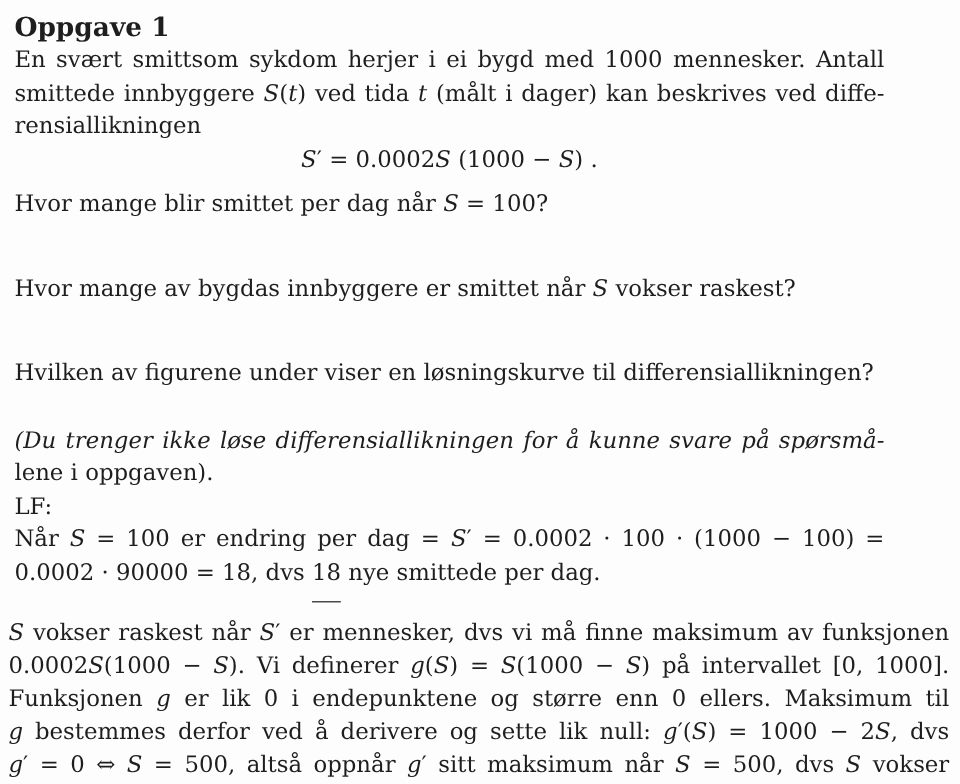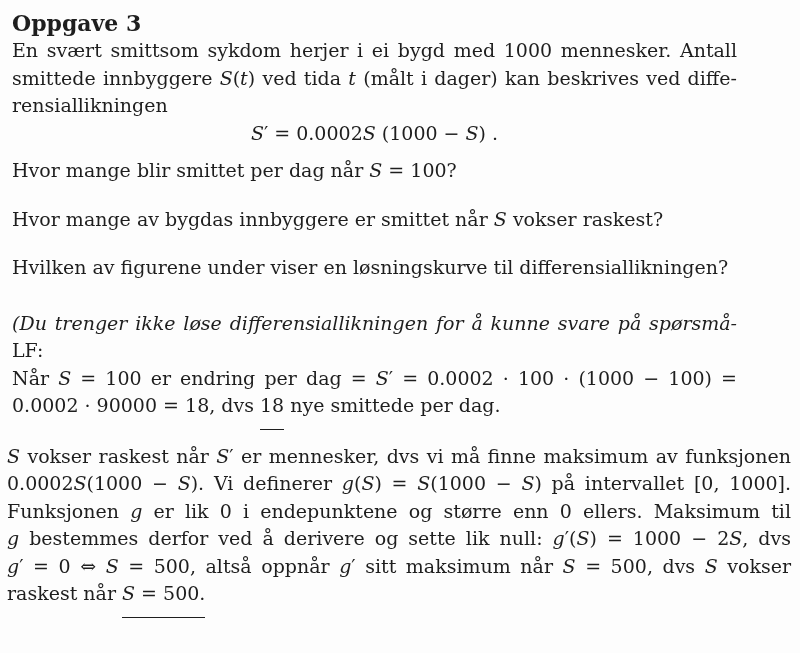--- a/index.html
+++ b/index.html
@@ -41,45 +41,46 @@
   }
   .heading {
     font-weight: 700;
     font-size: 22px;
     line-height: 28px;
     min-height: 28px;
     text-align: left;
     text-align-last: left;
   }
   .mt-eq   { margin-top: 10px; }
-  .mt-q    { margin-top: 21px; }
+  .mt-q    { margin-top: 43px; }
   .mt-note { margin-top: 28px; font-style: italic; }
   .it { font-style: italic; }
   .un {
     border-bottom: 1.6px solid currentColor;
     padding-bottom: 13px;
   }
 </style>
 </head>
 <body>
 
 <div class="section-a">
-  <div class="heading">Oppgave 3</div>
+  <div class="heading">Oppgave 1</div>
 
   <div class="line"><span>En svært smittsom sykdom herjer i ei bygd med 1000 mennesker. Antall</span></div>
   <div class="line"><span>smittede innbyggere </span><span class="it">S</span><span>(</span><span class="it">t</span><span>) ved tida </span><span class="it">t</span><span> (målt i dager) kan beskrives ved diffe-</span></div>
   <div class="line left"><span>rensiallikningen</span></div>
 
   <div class="line center"><span class="it">S</span><span>′ = 0.0002</span><span class="it">S</span><span> (1000 − </span><span class="it">S</span><span>) .</span></div>
 
   <div class="line left mt-eq"><span>Hvor mange blir smittet per dag når </span><span class="it">S</span><span> = 100?</span></div>
   <div class="line left mt-q"><span>Hvor mange av bygdas innbyggere er smittet når </span><span class="it">S</span><span> vokser raskest?</span></div>
   <div class="line left mt-q"><span>Hvilken av figurene under viser en løsningskurve til differensiallikningen?</span></div>
 
   <div class="line mt-note"><span>(Du trenger ikke løse differensiallikningen for å kunne svare på spørsmå-</span></div>
+  <div class="line left"><span>lene i oppgaven).</span></div>
 
   <div class="line left"><span>LF:</span></div>
 
   <div class="line"><span>Når </span><span class="it">S</span><span> = 100 er endring per dag = </span><span class="it">S</span><span>′ = 0.0002 · 100 · (1000 − 100) =</span></div>
   <div class="line left"><span>0.0002 · 90000 = 18, dvs </span><span class="un">18</span><span> nye smittede per dag.</span></div>
 </div>
 
 <div class="section-b">
   <div class="line"><span class="it">S</span><span> vokser raskest når </span><span class="it">S</span><span>′ er mennesker, dvs vi må finne maksimum av funksjonen</span></div>
   <div class="line"><span>0.0002</span><span class="it">S</span><span>(1000 − </span><span class="it">S</span><span>). Vi definerer </span><span class="it">g</span><span>(</span><span class="it">S</span><span>) = </span><span class="it">S</span><span>(1000 − </span><span class="it">S</span><span>) på intervallet [0, 1000].</span></div>

